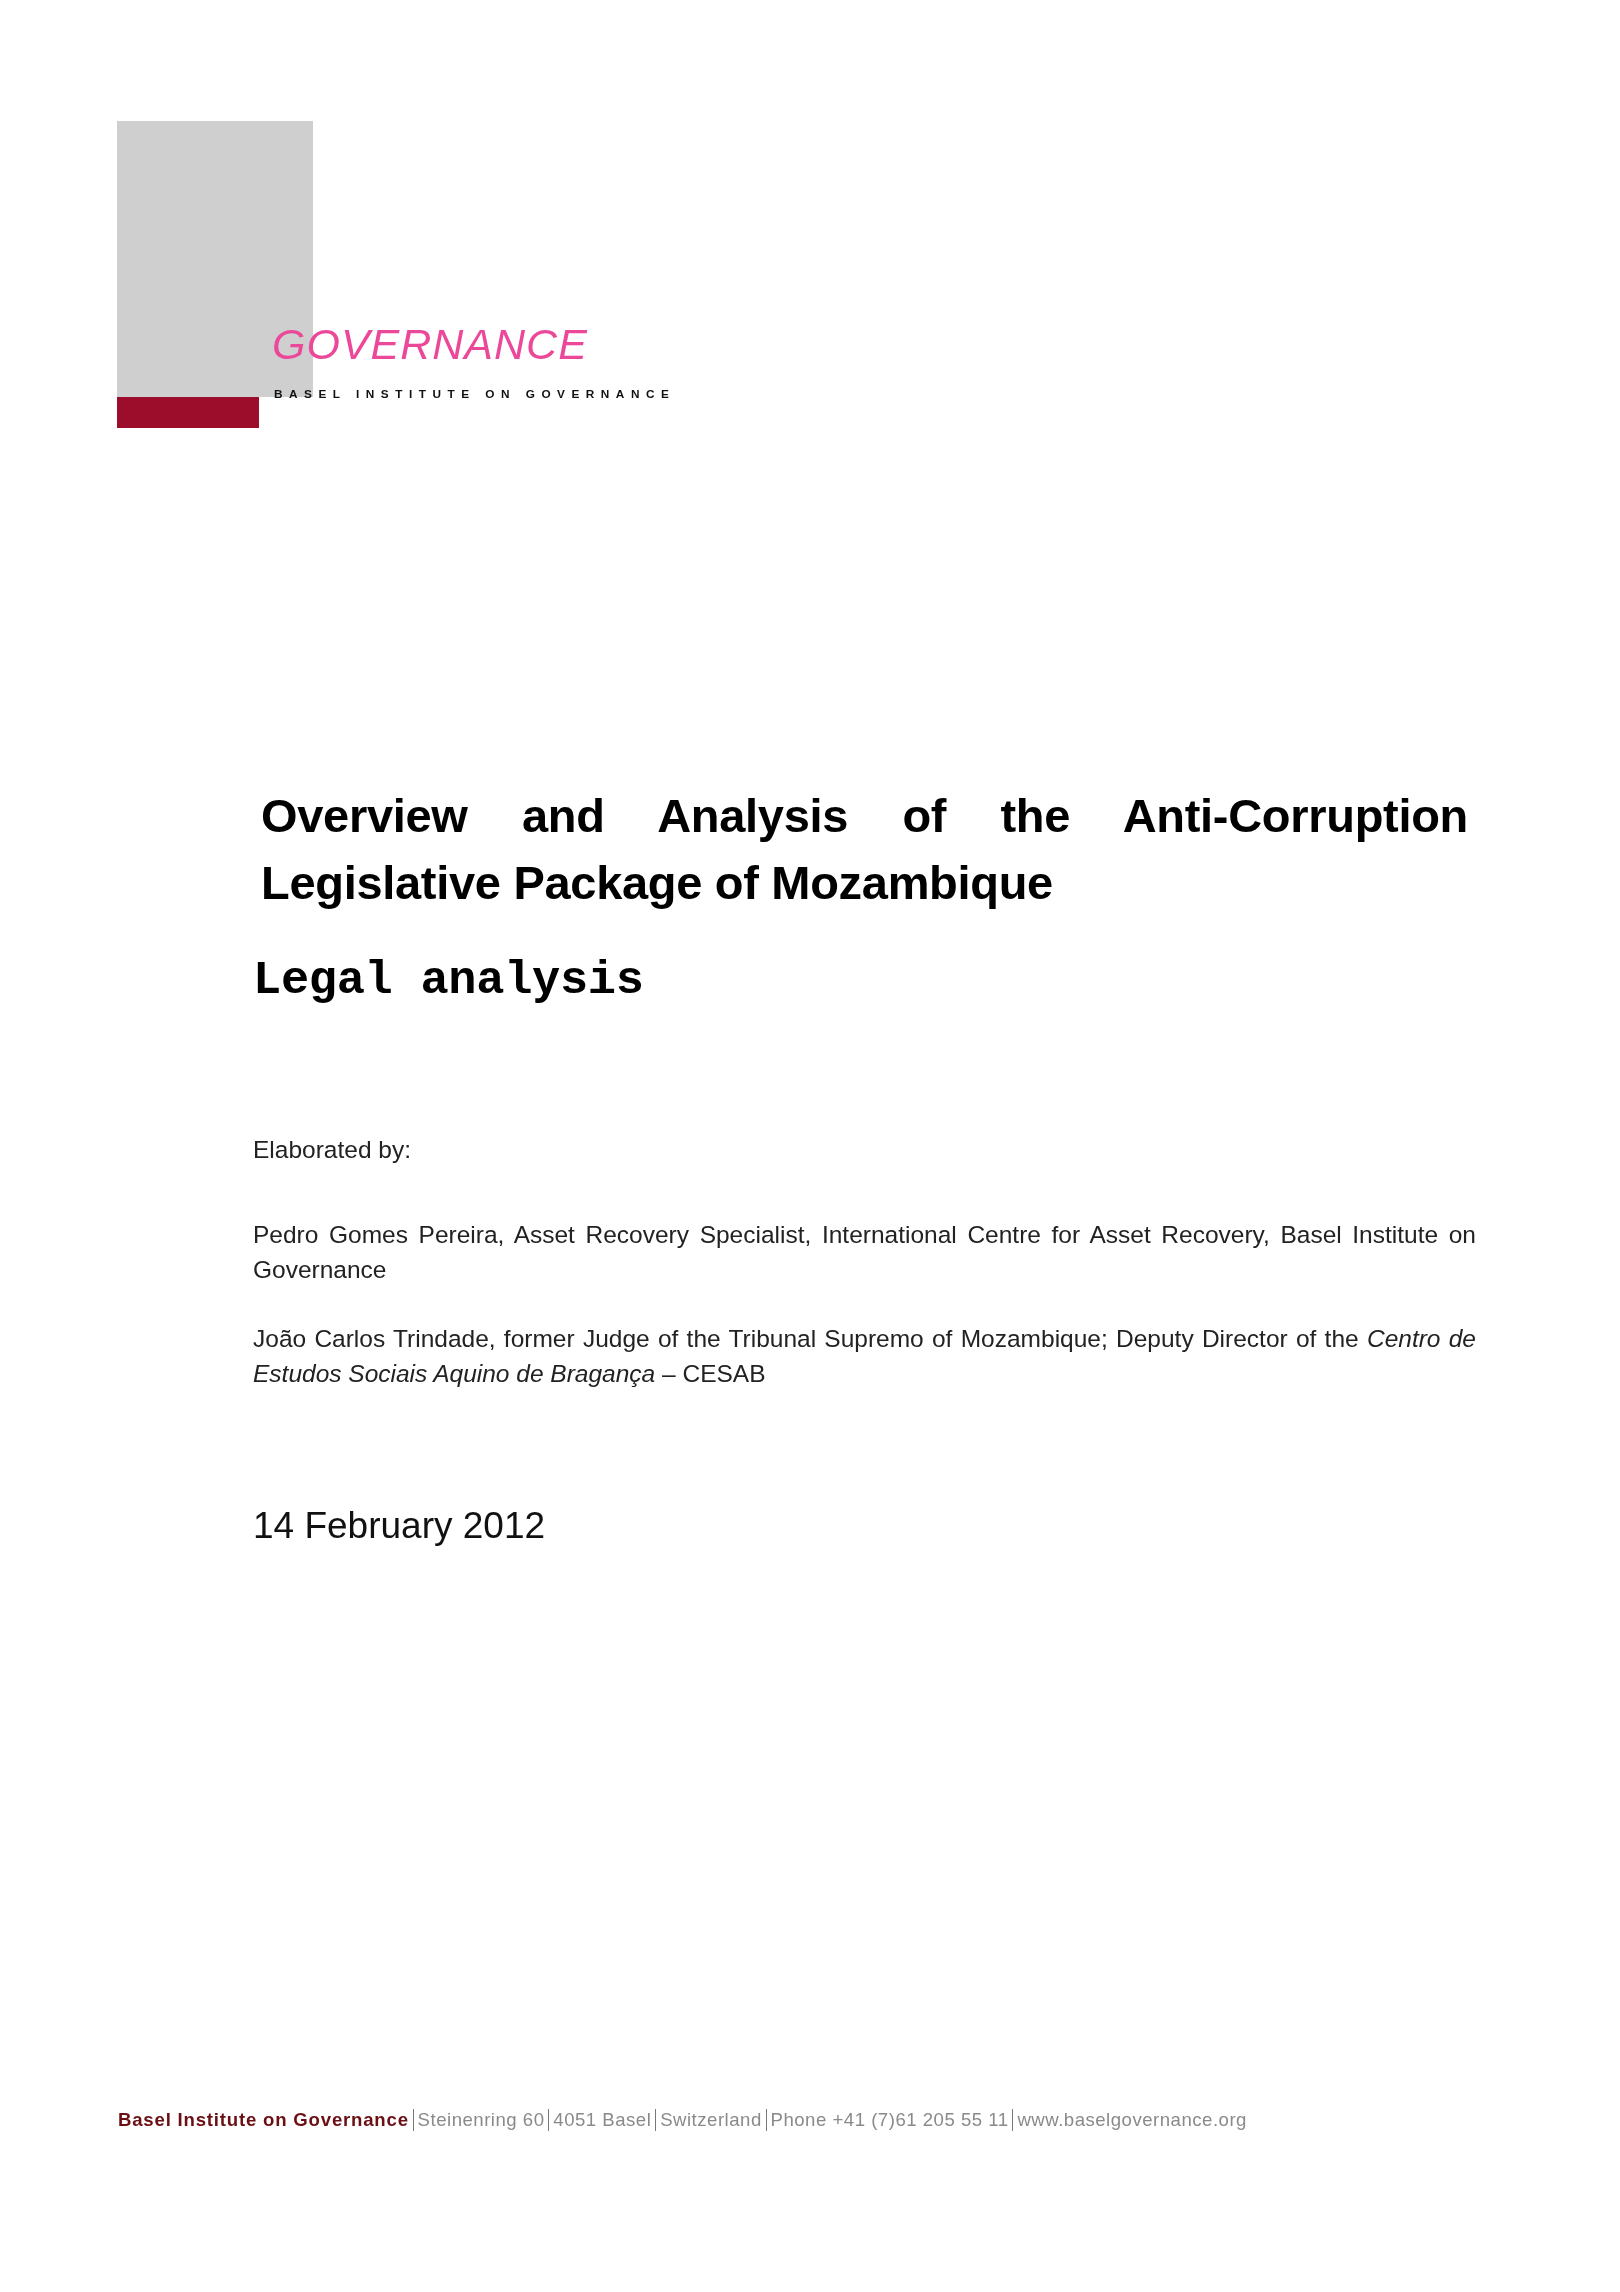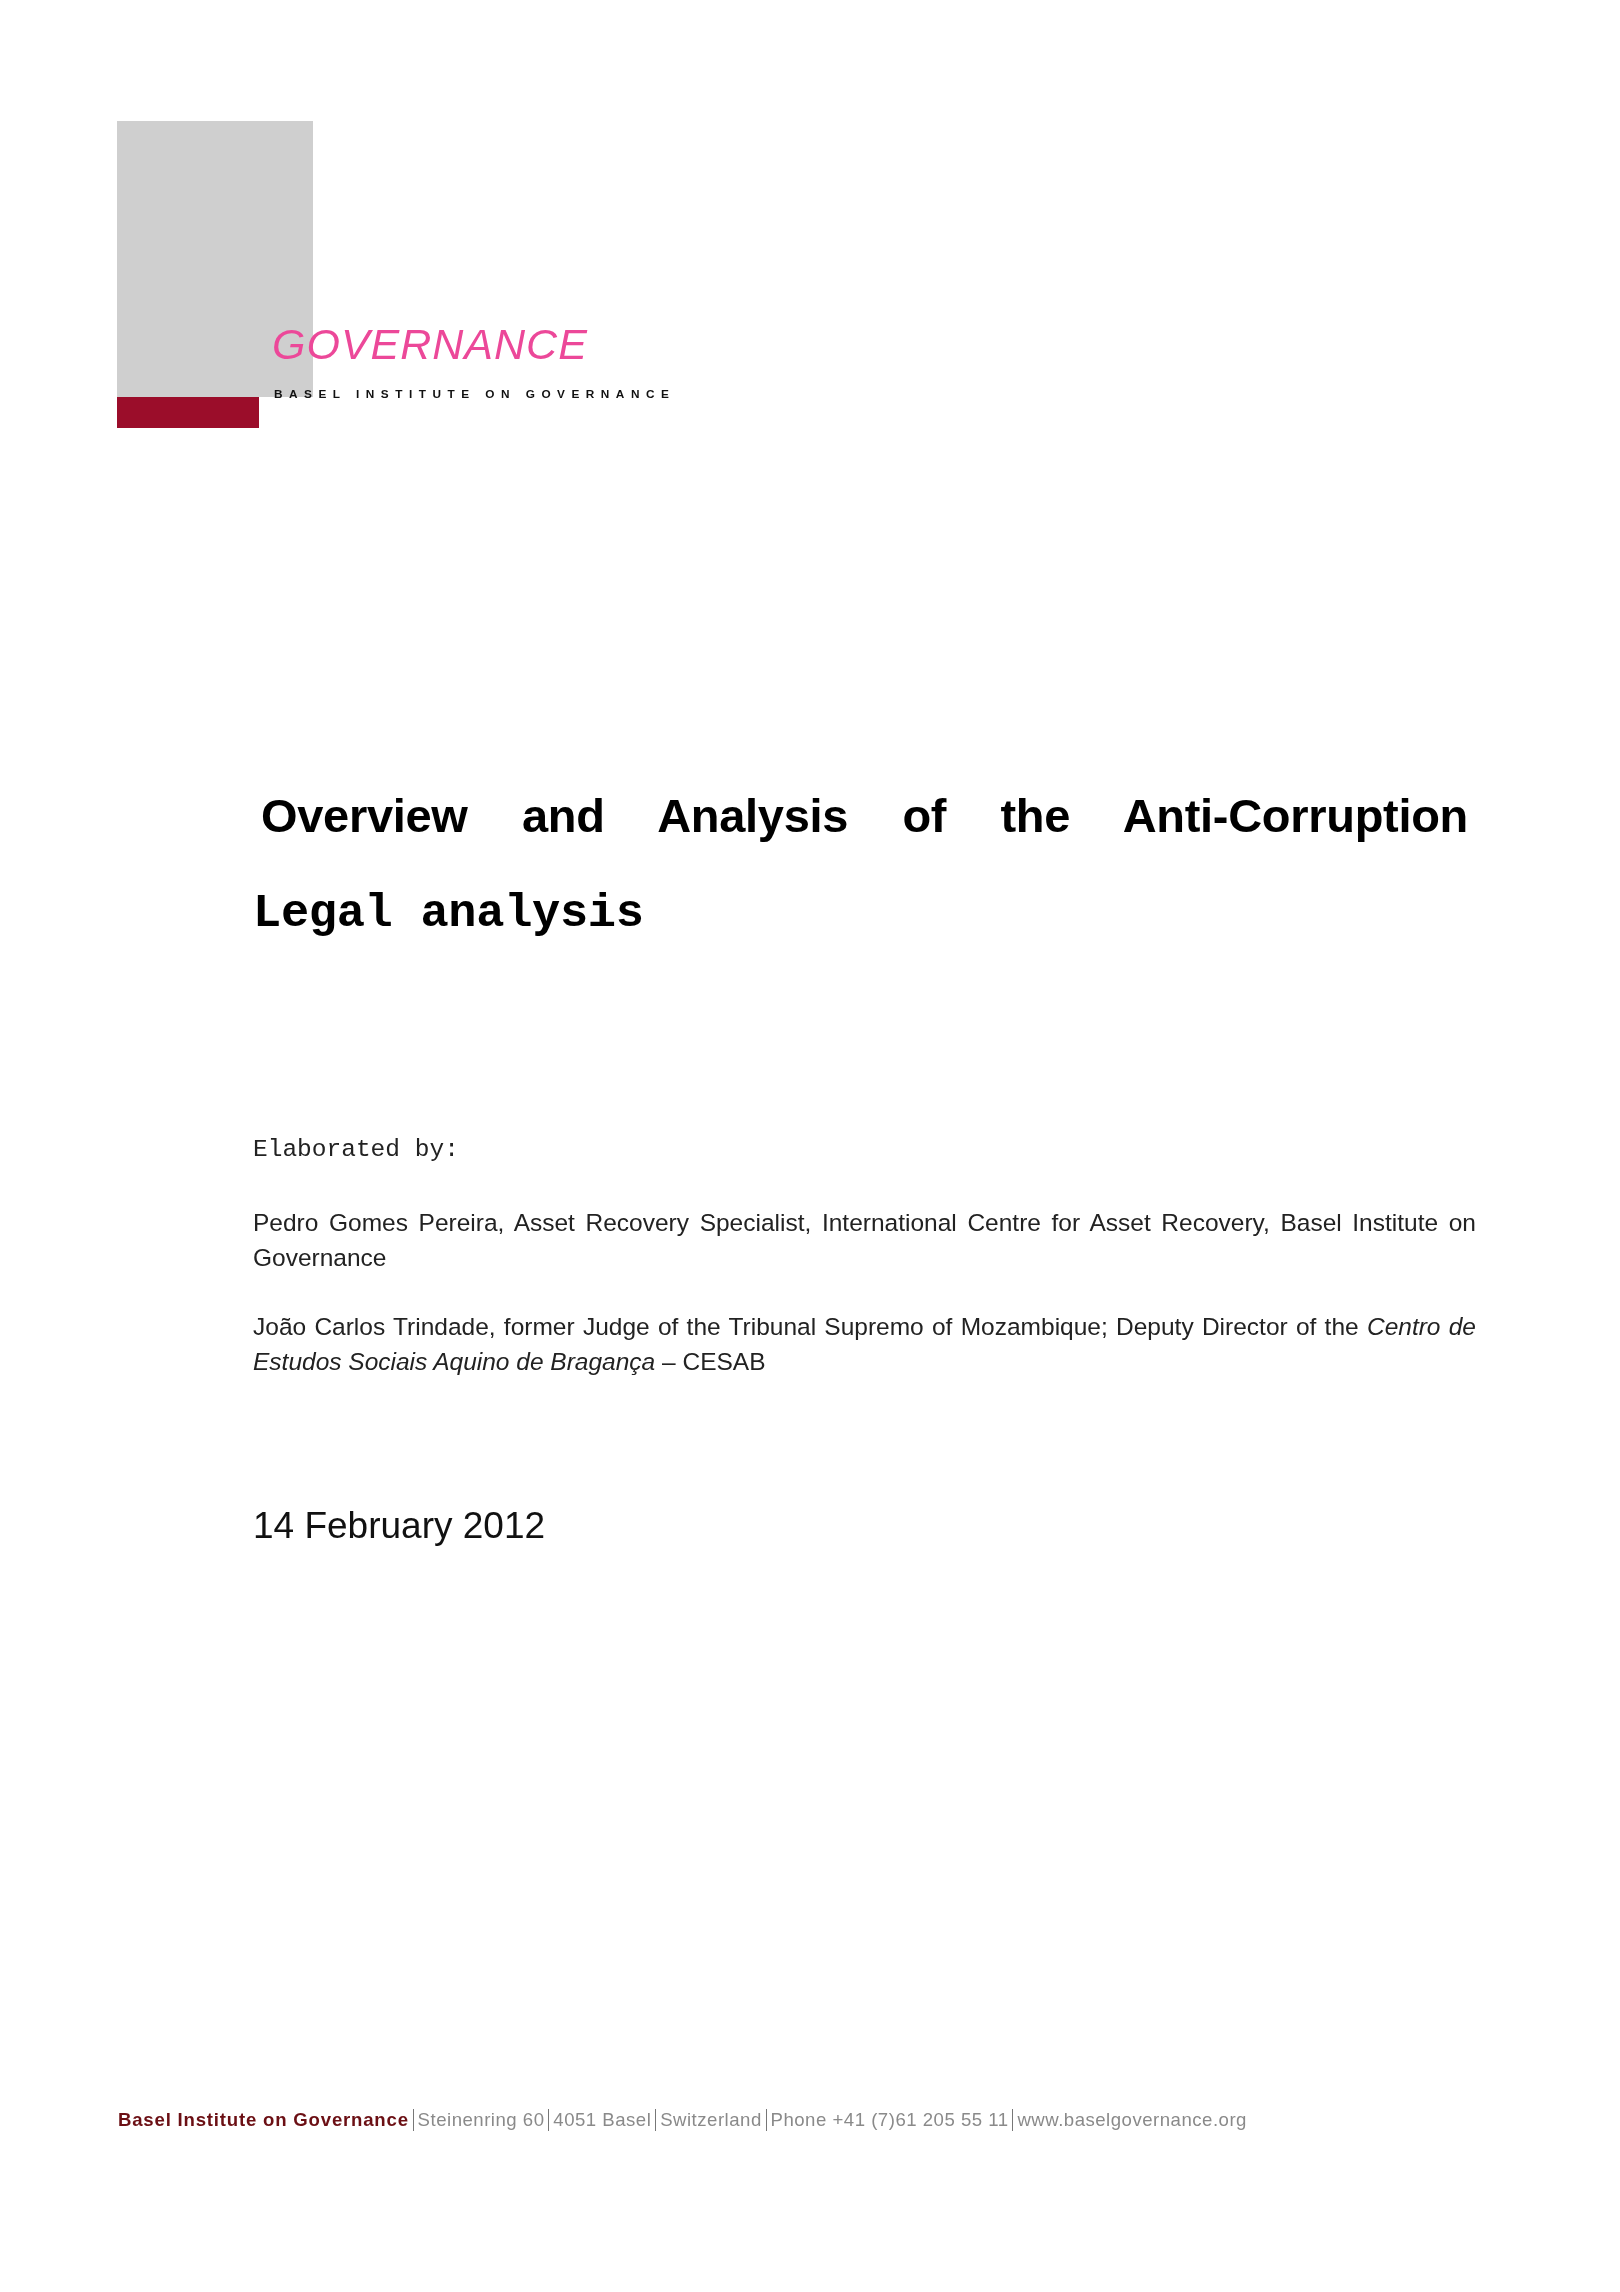--- a/index.html
+++ b/index.html
@@ -10,21 +10,21 @@
     .logo-word { position: absolute; left: 272px; top: 320px; font-family: "Liberation Sans", sans-serif; font-style: italic; font-weight: normal; font-size: 43px; line-height: 49px; letter-spacing: 1px; color: #ec4899; white-space: nowrap; transform: scaleX(1.0); transform-origin: left; }
     .logo-tag { position: absolute; left: 274px; top: 388px; font-family: "Liberation Sans", sans-serif; font-weight: bold; font-size: 11.8px; line-height: 13.7px; letter-spacing: 6.5px; color: #111; white-space: nowrap; }
 
     .title-block { position: absolute; left: 253px; top: 774px; width: 1223px; }
     .title { margin: 8px; font-family: "Liberation Sans", sans-serif; font-weight: bold; font-size: 47px; line-height: 67px; text-align: justify; text-align-last: left; color: #000; letter-spacing: -0.3px; }
     .title .l1 { display: block; text-align: justify; text-align-last: justify; }
     .subtitle { margin: 31px 0 0 0; font-family: Liberation Mono, monospace; font-weight: bold; font-size: 47px; line-height: 67px; color: #000; letter-spacing: -0.3px; }
 
     .authors { position: absolute; left: 253px; top: 1132px; width: 1223px; font-family: "Liberation Sans", sans-serif; font-size: 24.5px; line-height: 35px; color: #222; }
     .authors p { margin: 0 0 34px 0; text-align: justify; }
-    .authors .lead { margin-bottom: 38px; font-family: Liberation Mono, monospace; }
+    .authors .lead { margin-bottom: 50px; }
     .authors em { font-style: italic; }
 
     .date { position: absolute; left: 253px; top: 1504px; font-family: "Liberation Sans", sans-serif; font-size: 37px; line-height: 43px; color: #111; }
 
     .footer { position: absolute; left: 118px; top: 2109px; font-family: "Liberation Sans", sans-serif; font-size: 18.6px; line-height: 21.6px; white-space: nowrap; color: #8a8a8a; }
     .footer .brand { color: #6b0f14; font-weight: bold; letter-spacing: 0.8px; }
     .footer .sep { display: inline-block; width: 1px; height: 21.6px; background: #777; vertical-align: -4.9px; margin: 0 3.9px; }
     .footer .item { letter-spacing: 0.5px; }
   </style>
 </head>
@@ -33,20 +33,21 @@
 <div>
   <div class="logo-gray"></div>
   <div class="logo-red"></div>
   <div class="logo-word">GOVERNANCE</div>
   <div class="logo-tag">BASEL INSTITUTE ON GOVERNANCE</div>
 </div>
 
 <div class="title-block">
   <h1 class="title">
     <span class="l1">Overview and Analysis of the Anti-Corruption</span>
+    <span class="l2">Legislative Package of Mozambique</span>
   </h1>
   <h2 class="subtitle">Legal analysis</h2>
 </div>
 
 <div class="authors">
   <p class="lead">Elaborated by:</p>
   <p>Pedro Gomes Pereira, Asset Recovery Specialist, International Centre for Asset Recovery, Basel Institute on Governance</p>
   <p><span>João Carlos Trindade, former Judge of the Tribunal Supremo of Mozambique; Deputy Director of the</span> <em>Centro de Estudos Sociais Aquino de Bragança</em><span> – CESAB</span></p>
 </div>
 

